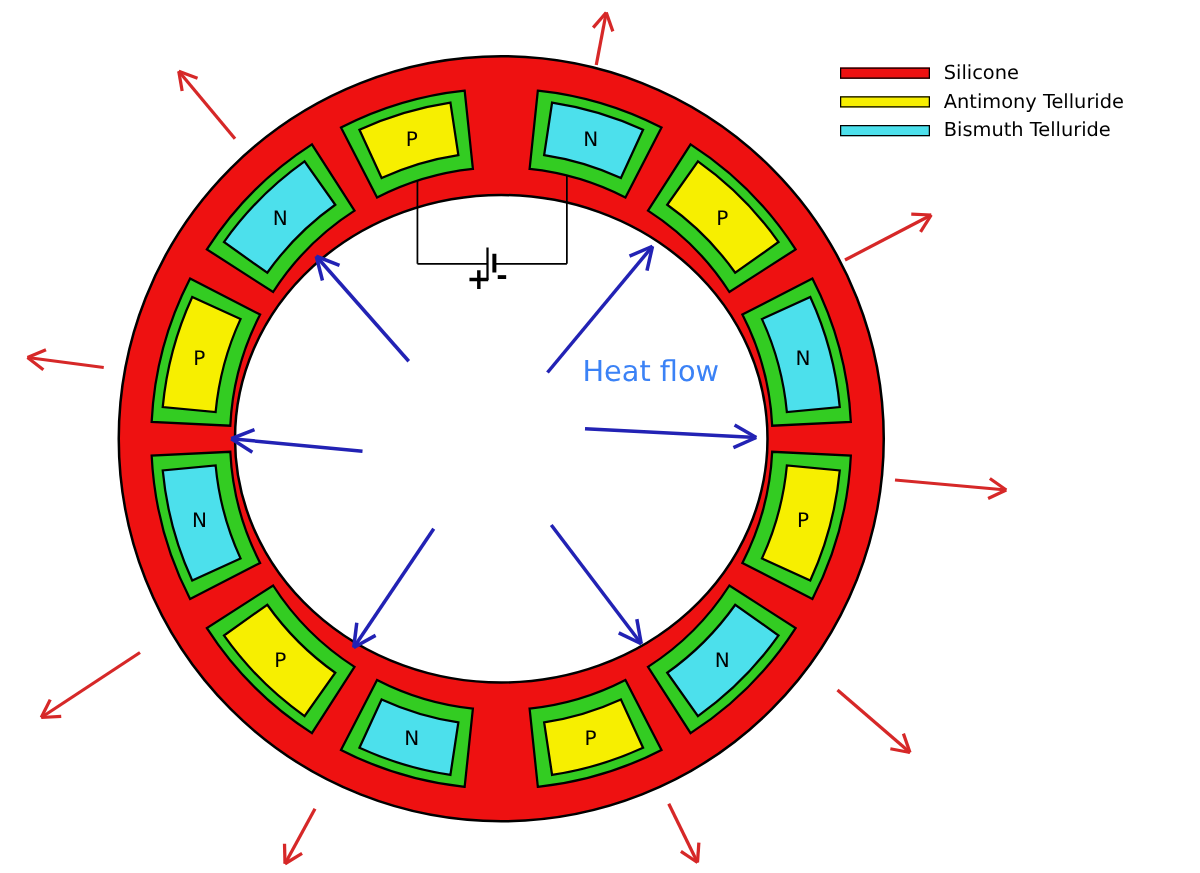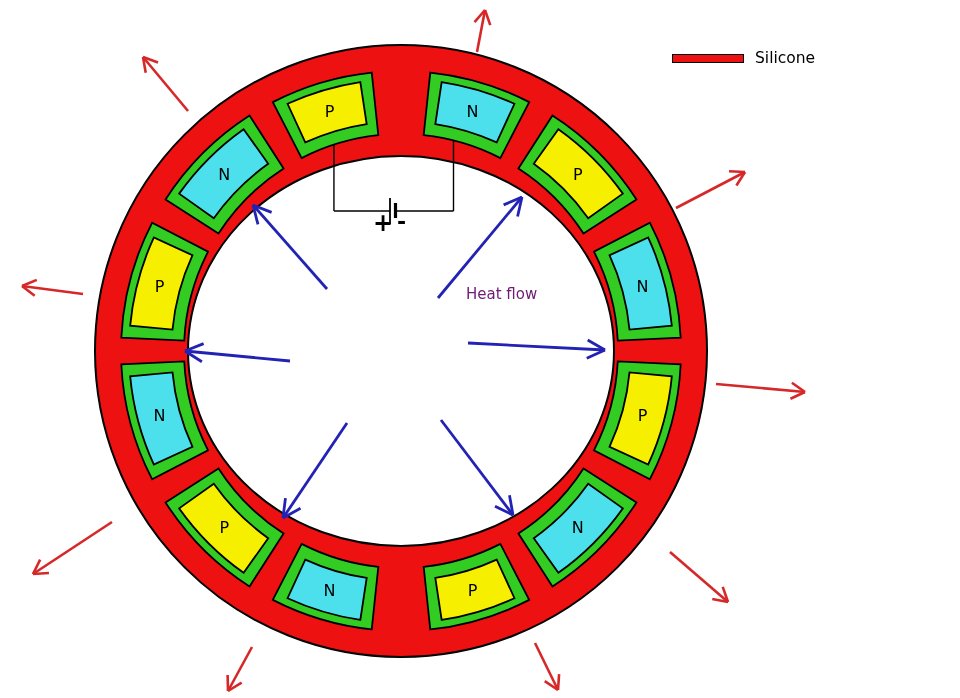--- a/index.html
+++ b/index.html
@@ -5,21 +5,21 @@
   html,body{margin:0;padding:0;background:#ffffff;}
   .canvas{
     position:relative;width:960px;height:698px;background:#ffffff;overflow:hidden;
     font-family:"DejaVu Sans","Liberation Sans",sans-serif;
   }
   #ring-svg{position:absolute;left:0;top:0;display:block;}
   .legend{position:absolute;left:672px;top:47px;}
   .legend-row{display:flex;align-items:center;height:23px;}
   .legend-swatch{display:inline-block;width:70px;height:7px;border:1.5px solid #000;margin-right:11px;flex:0 0 auto;}
   .legend-label{font-size:15.5px;color:#000;white-space:nowrap;line-height:1;}
-  .heat-flow-label{position:absolute;left:466px;top:285px;font-size:15px;color:#701a75;white-space:nowrap;}
+  .heat-flow-label{position:absolute;left:466px;top:285px;font-size:23px;color:#3b82f6;white-space:nowrap;}
   .plus-label{position:absolute;left:373px;top:211px;font-size:24px;font-weight:bold;color:#000;line-height:1;}
   .minus-label{position:absolute;left:397px;top:211px;font-size:22px;font-weight:bold;color:#000;line-height:1;}
 </style>
 </head>
 <body>
 
 <div class="canvas">
   <svg id="ring-svg" width="960" height="698" viewBox="0 0 960 698">
       <circle cx="401" cy="351" r="306" fill="#ee1111" stroke="#000000" stroke-width="2"></circle>
       <path d="M 680.6775482157861 337.56612401402367 A 280 280 0 0 0 649.9247996160062 222.79530376725214 L 593.9167197024049 251.6413604196204 A 217 217 0 0 1 617.7500998672343 340.5887461108684 Z" fill="#33cc22" stroke="#000000" stroke-width="1.8"></path>
@@ -110,18 +110,26 @@
       <text x="472.52662182542605" y="596.0494570443492" text-anchor="middle" fill="#000" font-size="16" font-family="&quot;DejaVu Sans&quot;,&quot;Liberation Sans&quot;,sans-serif">P</text>
       <text x="577.7766952966368" y="533.276695296637" text-anchor="middle" fill="#000" font-size="16" font-family="&quot;DejaVu Sans&quot;,&quot;Liberation Sans&quot;,sans-serif">N</text>
       <text x="642.4814565722671" y="421.2047612756302" text-anchor="middle" fill="#000" font-size="16" font-family="&quot;DejaVu Sans&quot;,&quot;Liberation Sans&quot;,sans-serif">P</text>
     </svg>
 
   <div class="legend">
     <div class="legend-row">
       <span class="legend-swatch" style="background: rgb(238, 17, 17);"></span>
       <span class="legend-label">Silicone</span>
     </div>
+    <div class="legend-row">
+      <span class="legend-swatch" style="background: rgb(247, 239, 0);"></span>
+      <span class="legend-label">Antimony Telluride</span>
+    </div>
+    <div class="legend-row">
+      <span class="legend-swatch" style="background: rgb(76, 224, 236);"></span>
+      <span class="legend-label">Bismuth Telluride</span>
+    </div>
   </div>
 
   <div class="heat-flow-label">Heat flow</div>
   <div class="plus-label">+</div>
   <div class="minus-label">-</div>
 </div>
 
 </body></html>

